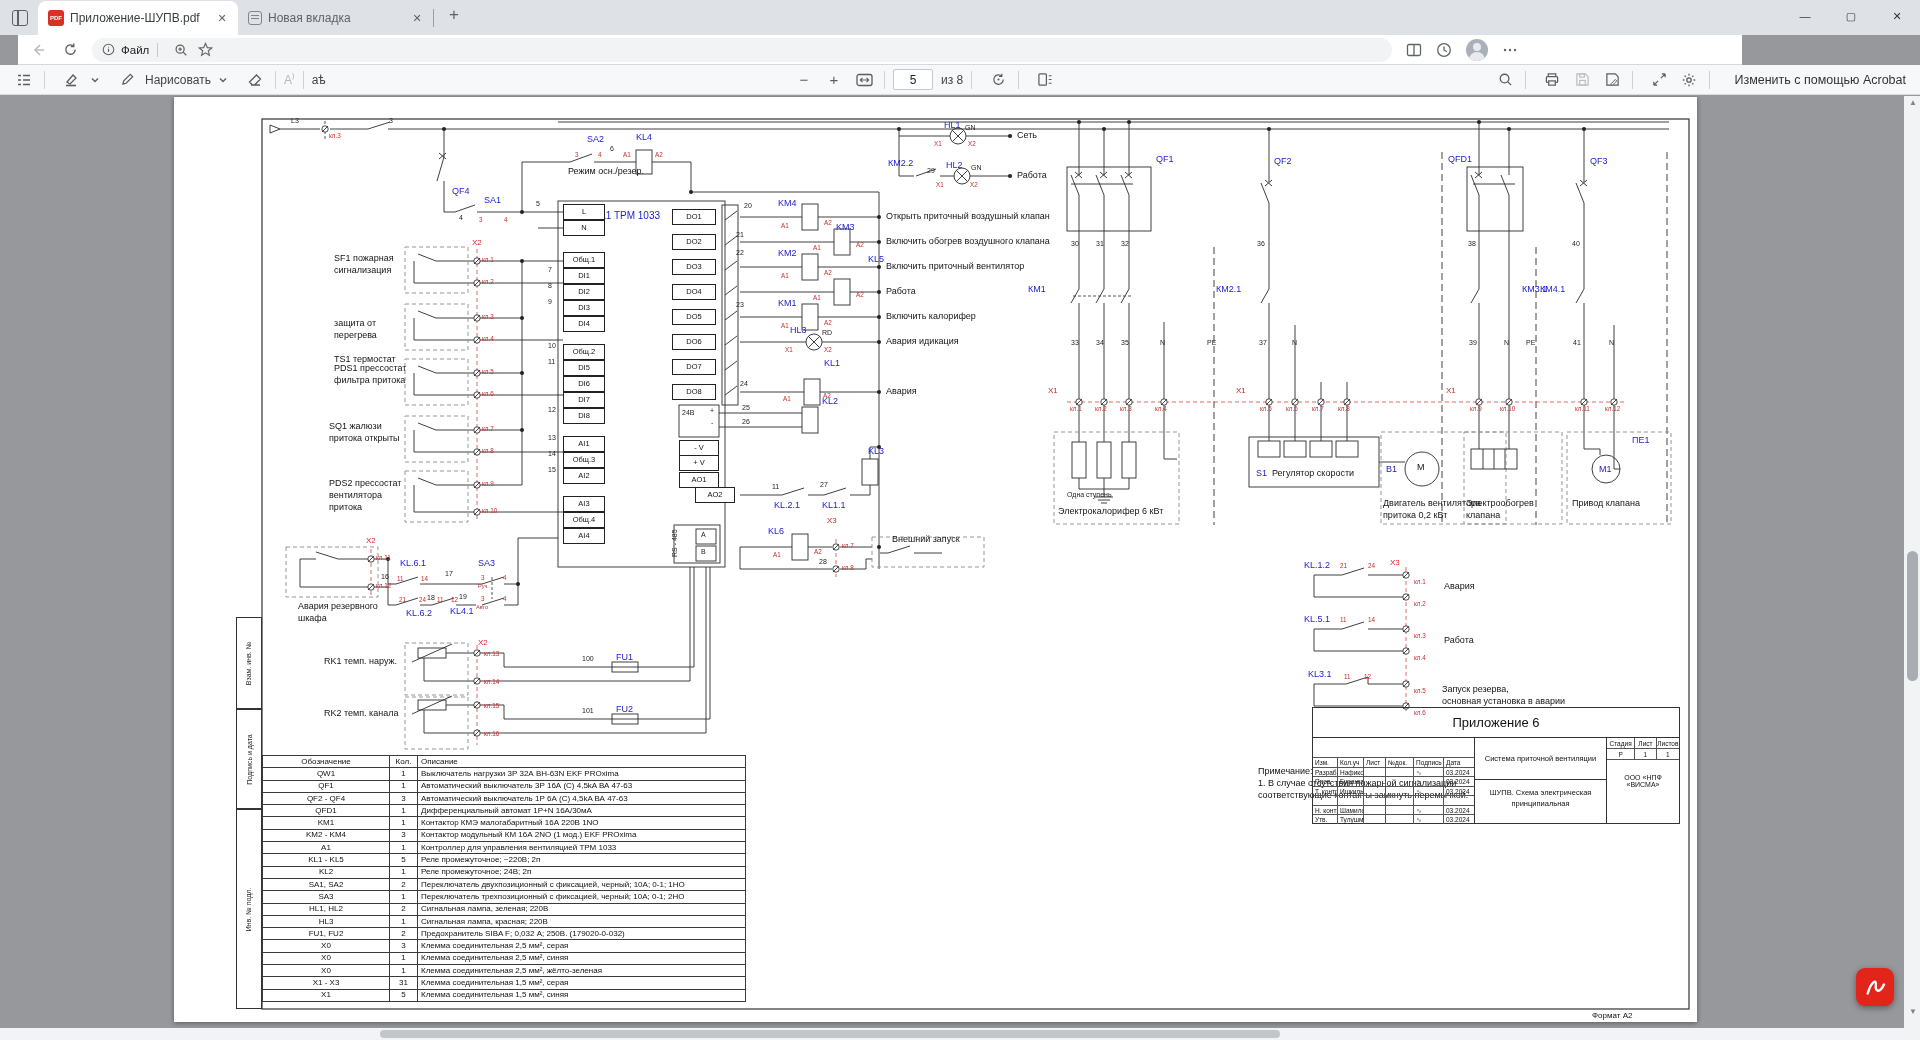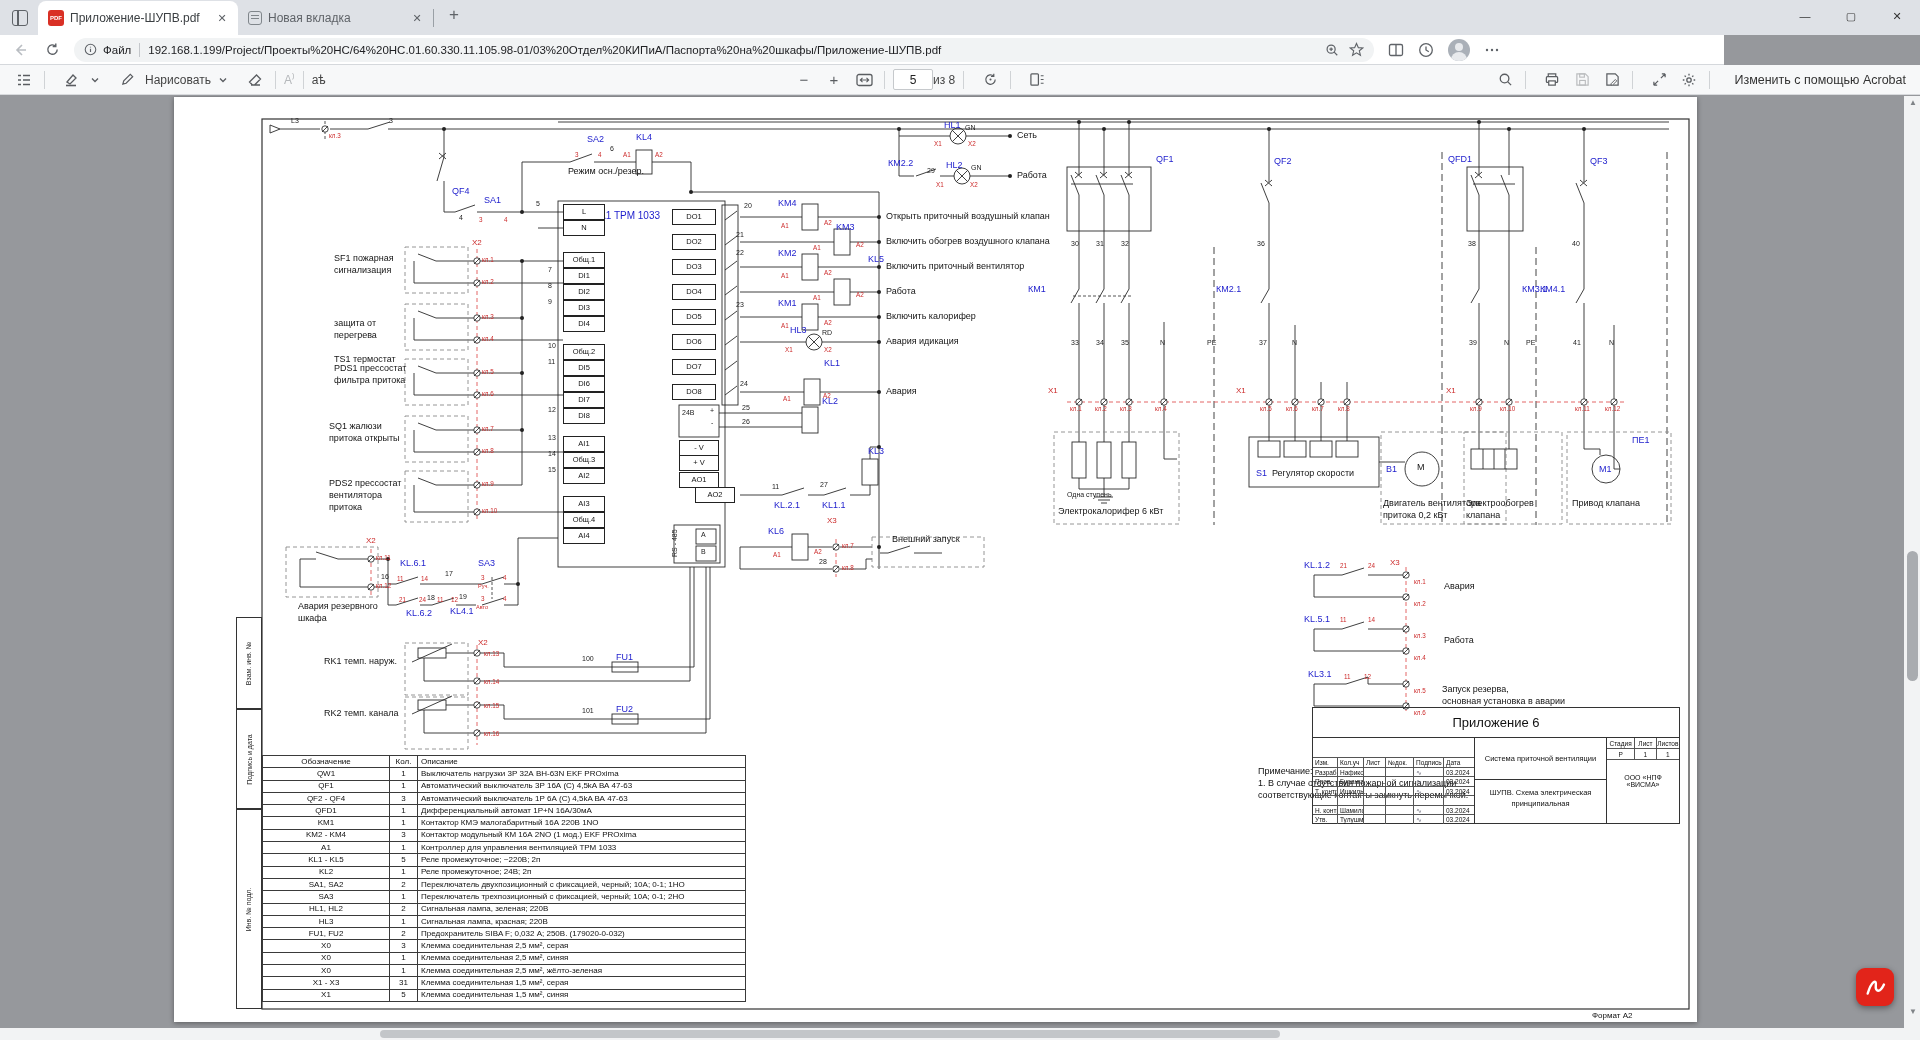--- a/index.html
+++ b/index.html
@@ -16,21 +16,21 @@
   .tab .title{flex:1;overflow:hidden;text-overflow:ellipsis;white-space:nowrap;margin:0 6px}
   .tabclose{font-size:11px;color:#5f6368;width:16px;height:16px;line-height:16px;text-align:center;border-radius:8px;flex:0 0 16px}
   .pdfbadge{width:16px;height:16px;background:#d93025;border-radius:3px;color:#fff;font-size:6px;font-weight:bold;text-align:center;line-height:16px;flex:0 0 16px}
   .pagebadge{width:14px;height:14px;border:1.4px solid #80868b;border-radius:3px;position:relative;flex:0 0 14px}
   .pagebadge:after{content:"";position:absolute;left:2px;right:2px;top:3px;height:1.3px;background:#80868b;box-shadow:0 3px 0 #80868b}
   .tabdiv{width:1px;height:18px;background:#9aa0a6;margin-bottom:8px}
   .newtab{font-size:17px;color:#5f6368;margin:0 0 8px 8px;width:24px;height:24px;text-align:center;line-height:23px;border-radius:50%}
   #wincontrols{position:absolute;right:0;top:0;height:35px;display:flex}
   #wincontrols div{width:46px;height:33px;text-align:center;line-height:33px;font-size:11px;color:#333}
 
-  #navbar{position:absolute;left:0;top:35px;width:1724px;height:30px;background:#fff;border-bottom:1px solid #d5d8dc;display:flex;align-items:center}
+  #navbar{position:absolute;left:18px;top:35px;width:1724px;height:30px;background:#fff;border-bottom:1px solid #d5d8dc;display:flex;align-items:center}
   .navico{width:24px;height:24px;display:flex;align-items:center;justify-content:center;margin-left:8px;color:#5f6368}
   #urlpill{height:24px;flex:0 0 1300px;margin-left:10px;background:#f1f3f4;border-radius:12px;display:flex;align-items:center;padding:0 10px;font-size:11.5px;color:#202124}
   #urlpill .sep{width:1px;height:14px;background:#c4c7cb;margin:0 8px}
   .rt-ico{margin-left:14px;color:#5f6368;display:flex;align-items:center}
   #avatar{width:22px;height:22px;border-radius:50%;background:#aab0b8;margin-left:14px;position:relative;overflow:hidden}
   #avatar:before{content:"";position:absolute;left:7px;top:4px;width:8px;height:8px;border-radius:50%;background:#e8eaed}
   #avatar:after{content:"";position:absolute;left:3px;top:13px;width:16px;height:10px;border-radius:8px 8px 0 0;background:#e8eaed}
 
   #pdfbar{position:absolute;left:0;top:65px;width:1920px;height:30px;background:#f7f8f9;border-bottom:1px solid #d8dadd;display:flex;align-items:center;font-size:12px;color:#444}
   .tbico{display:flex;align-items:center;justify-content:center;min-width:24px;height:24px;margin-left:6px;color:#5a5d61}
@@ -134,21 +134,20 @@
           <path d="M13 8 A5 5 0 1 1 11.5 4.5 M11.5 1.5 V4.8 H8.2" stroke="currentColor" stroke-width="1.5" fill="none"></path>
         </svg>
     </div>
     <div id="urlpill">
       <svg class="ic" width="13" height="13" viewBox="0 0 16 16">
           <circle cx="8" cy="8" r="6.5" stroke="#5f6368" fill="none" stroke-width="1.3"></circle>
           <path d="M8 7 V11 M8 4.6 V5.6" stroke="#5f6368" stroke-width="1.4"></path>
         </svg>
       <span style="margin-left:6px">Файл</span>
       <span class="sep"></span>
-      <span style="flex:1;overflow:hidden;white-space:nowrap">192.168.1.199/Project/Проекты%20НС/64%20НС.01.60.330.11.105.98-01/03%20Отдел%20КИПиА/Паспорта%20на%20шкафы/Приложение-ШУПВ.pdf</span>
       <svg class="ic" width="14" height="14" viewBox="0 0 16 16" style="margin-left:8px">
           <circle cx="7" cy="7" r="4.6" stroke="#5f6368" fill="none" stroke-width="1.4"></circle>
           <path d="M10.5 10.5 L14 14 M5 7 H9 M7 5 V9" stroke="#5f6368" stroke-width="1.4" fill="none"></path>
         </svg>
       <svg class="ic" width="15" height="15" viewBox="0 0 16 16" style="margin-left:10px">
           <path d="M8 1.5 L10 6 L14.8 6.3 L11 9.4 L12.2 14.2 L8 11.6 L3.8 14.2 L5 9.4 L1.2 6.3 L6 6 Z" stroke="#5f6368" stroke-width="1.2" fill="none"></path>
         </svg>
     </div>
     <div class="rt-ico">
       <svg class="ic" width="16" height="16" viewBox="0 0 16 16">
@@ -215,21 +214,21 @@
       <div class="tbico" style="font-size:15px">−</div>
       <div class="tbico" style="font-size:15px">+</div>
       <div class="tbico">
         <svg class="ic" width="17" height="14" viewBox="0 0 17 14">
             <rect x="1" y="1.5" width="15" height="11" rx="2" stroke="#5a5d61" fill="none" stroke-width="1.3"></rect>
             <path d="M4.5 7 H12.5 M6.5 4.8 L4.3 7 L6.5 9.2 M10.5 4.8 L12.7 7 L10.5 9.2" stroke="#5a5d61" fill="none" stroke-width="1.1"></path>
           </svg>
       </div>
       <div class="tbdiv"></div>
       <input id="pageinput" value="5" style="">
-      <span style="">из 8</span>
+      <span style="margin-left:8px">из 8</span>
       <div class="tbdiv"></div>
       <div class="tbico">
         <svg class="ic" width="15" height="15" viewBox="0 0 16 16">
             <path d="M13 8 A5 5 0 1 1 11.5 4.5 M11.5 1.8 V4.8 H8.5" stroke="#5a5d61" stroke-width="1.3" fill="none"></path>
             <circle cx="8" cy="8" r="1.1" fill="#5a5d61"></circle>
           </svg>
       </div>
       <div class="tbdiv"></div>
       <div class="tbico">
         <svg class="ic" width="16" height="15" viewBox="0 0 16 16">

